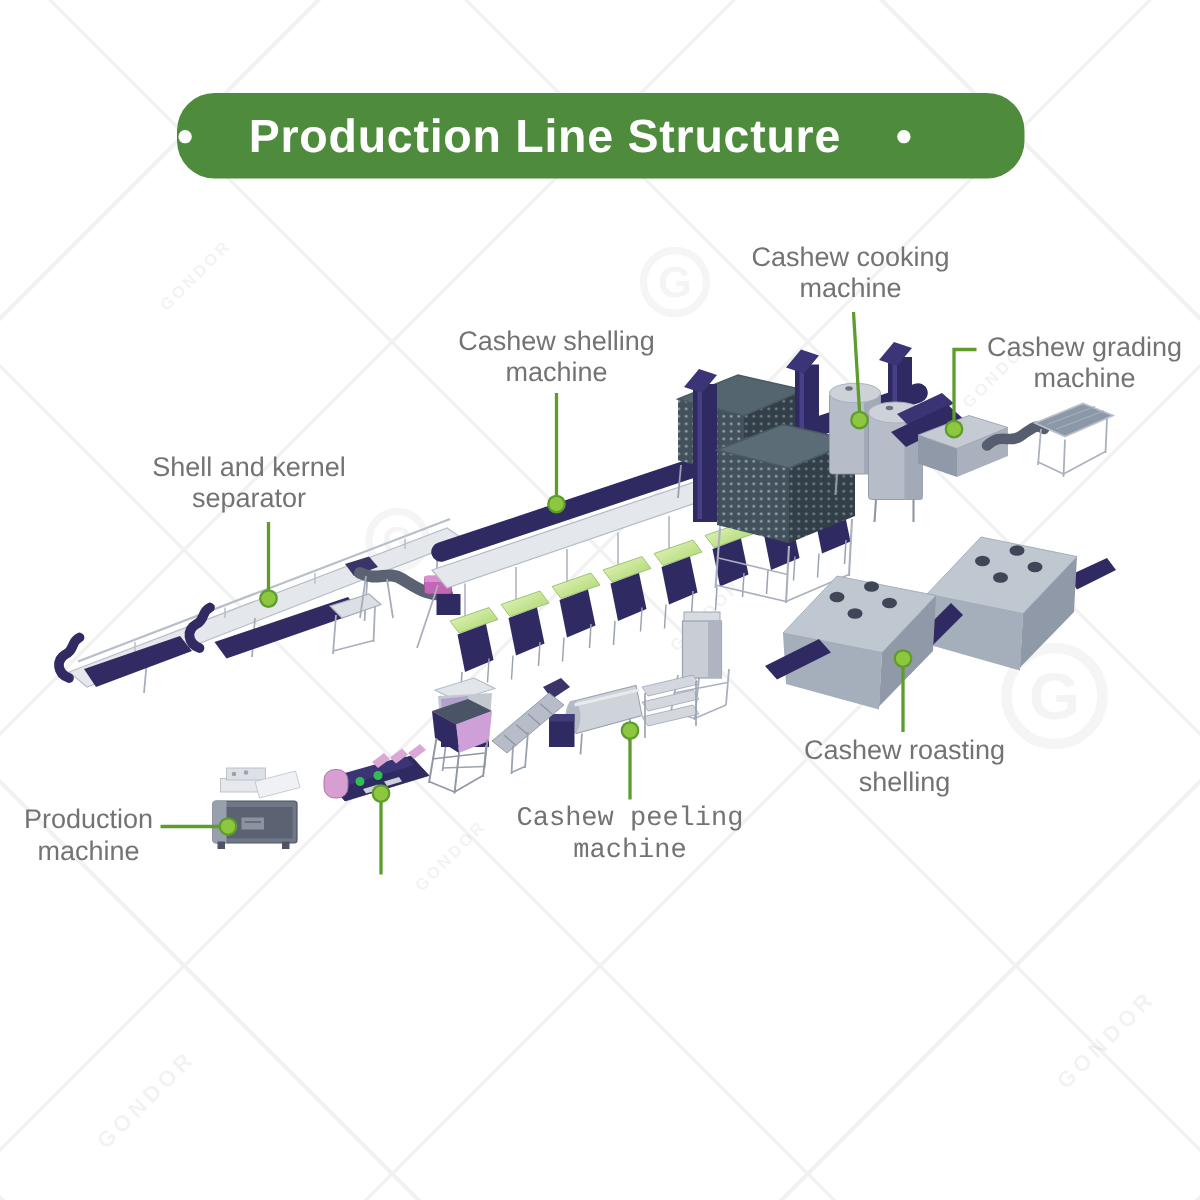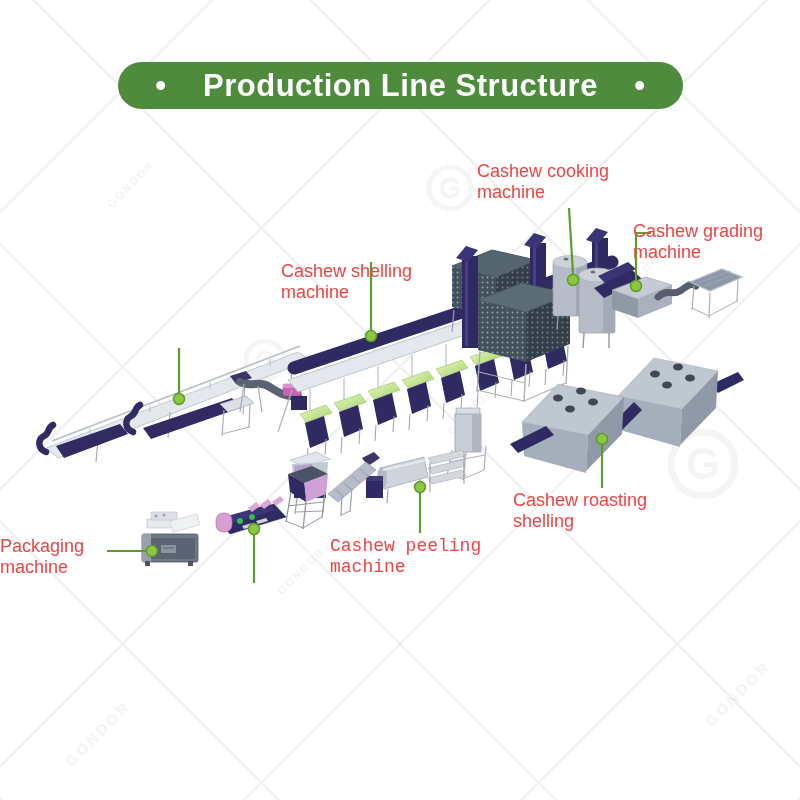--- a/index.html
+++ b/index.html
@@ -5,26 +5,26 @@
   html,body{margin:0;padding:0;background:#ffffff;}
   .stage{position:relative;width:800px;height:800px;background:#ffffff;overflow:hidden;
          font-family:"Liberation Sans", sans-serif;}
   .lattice{position:absolute;inset:0;
     background-image:
       repeating-linear-gradient(45deg,  #f2f2f3 0px, #f2f2f3 2.5px, transparent 2.5px, transparent 196px),
       repeating-linear-gradient(-45deg, #f2f2f3 0px, #f2f2f3 2.5px, transparent 2.5px, transparent 196px);}
   .wm{position:absolute;transform:rotate(-45deg);color:rgba(0,0,0,0.05);
       font-weight:bold;letter-spacing:3px;font-size:15px;white-space:nowrap;}
   .wm.small{font-size:11px;letter-spacing:2px;}
-  .banner{position:absolute;left:118px;top:62px;width:565px;height:47px;background:#4e8b3c;
-          border-radius:25px;display:flex;align-items:center;justify-content:center;
+  .banner{position:absolute;left:118px;top:62px;width:565px;height:57px;background:#4e8b3c;
+          border-radius:25px;display:flex;align-items:center;
           color:#ffffff;font-size:31px;font-weight:bold;white-space:pre;letter-spacing:.5px;z-index:3;}
   svg.art{position:absolute;left:0;top:0;z-index:2;}
-  .label{position:absolute;text-align:left;white-space:pre-line;font-size:18px;line-height:21px;
-         color:#ef4444;z-index:4;}
+  .label{position:absolute;text-align:center;white-space:pre-line;font-size:18px;line-height:21px;
+         color:#737373;z-index:4;}
 </style>
 </head>
 <body>
 
 <div class="stage">
 
   <div class="lattice"></div>
 
   <span class="wm" style="left:55px;top:725px;">GONDOR</span>
   <span class="wm" style="left:695px;top:685px;">GONDOR</span>
@@ -306,24 +306,26 @@
       <circle cx="179" cy="399" r="5.5"></circle>
       <circle cx="602" cy="439" r="5.5"></circle>
       <circle cx="420" cy="487" r="5.5"></circle>
       <circle cx="254" cy="529" r="5.5"></circle>
       <circle cx="152" cy="551" r="5.5"></circle>
     </g>
   </svg>
 
   <div class="label" style="left:477px;top:161px;width:180px;">Cashew cooking
 machine</div>
-  <div class="label" style="left:281px;top:217px;width:180px;margin-top:44px;">Cashew shelling
+  <div class="label" style="left:281px;top:217px;width:180px;">Cashew shelling
 machine</div>
   <div class="label" style="left:633px;top:221px;width:180px;">Cashew grading
 machine</div>
+  <div class="label" style="left:76px;top:301px;width:180px;">Shell and kernel
+separator</div>
   <div class="label" style="left:513px;top:490px;width:180px;">Cashew roasting
 shelling</div>
   <div class="label" style="left:330px;top:536px;width:180px;font-family:Liberation Mono, monospace;">Cashew peeling
 machine</div>
-  <div class="label" style="left:0px;top:536px;width:118px;">Packaging
+  <div class="label" style="left:0px;top:536px;width:118px;">Production
 machine</div>
 
 </div>
 
 </body></html>

